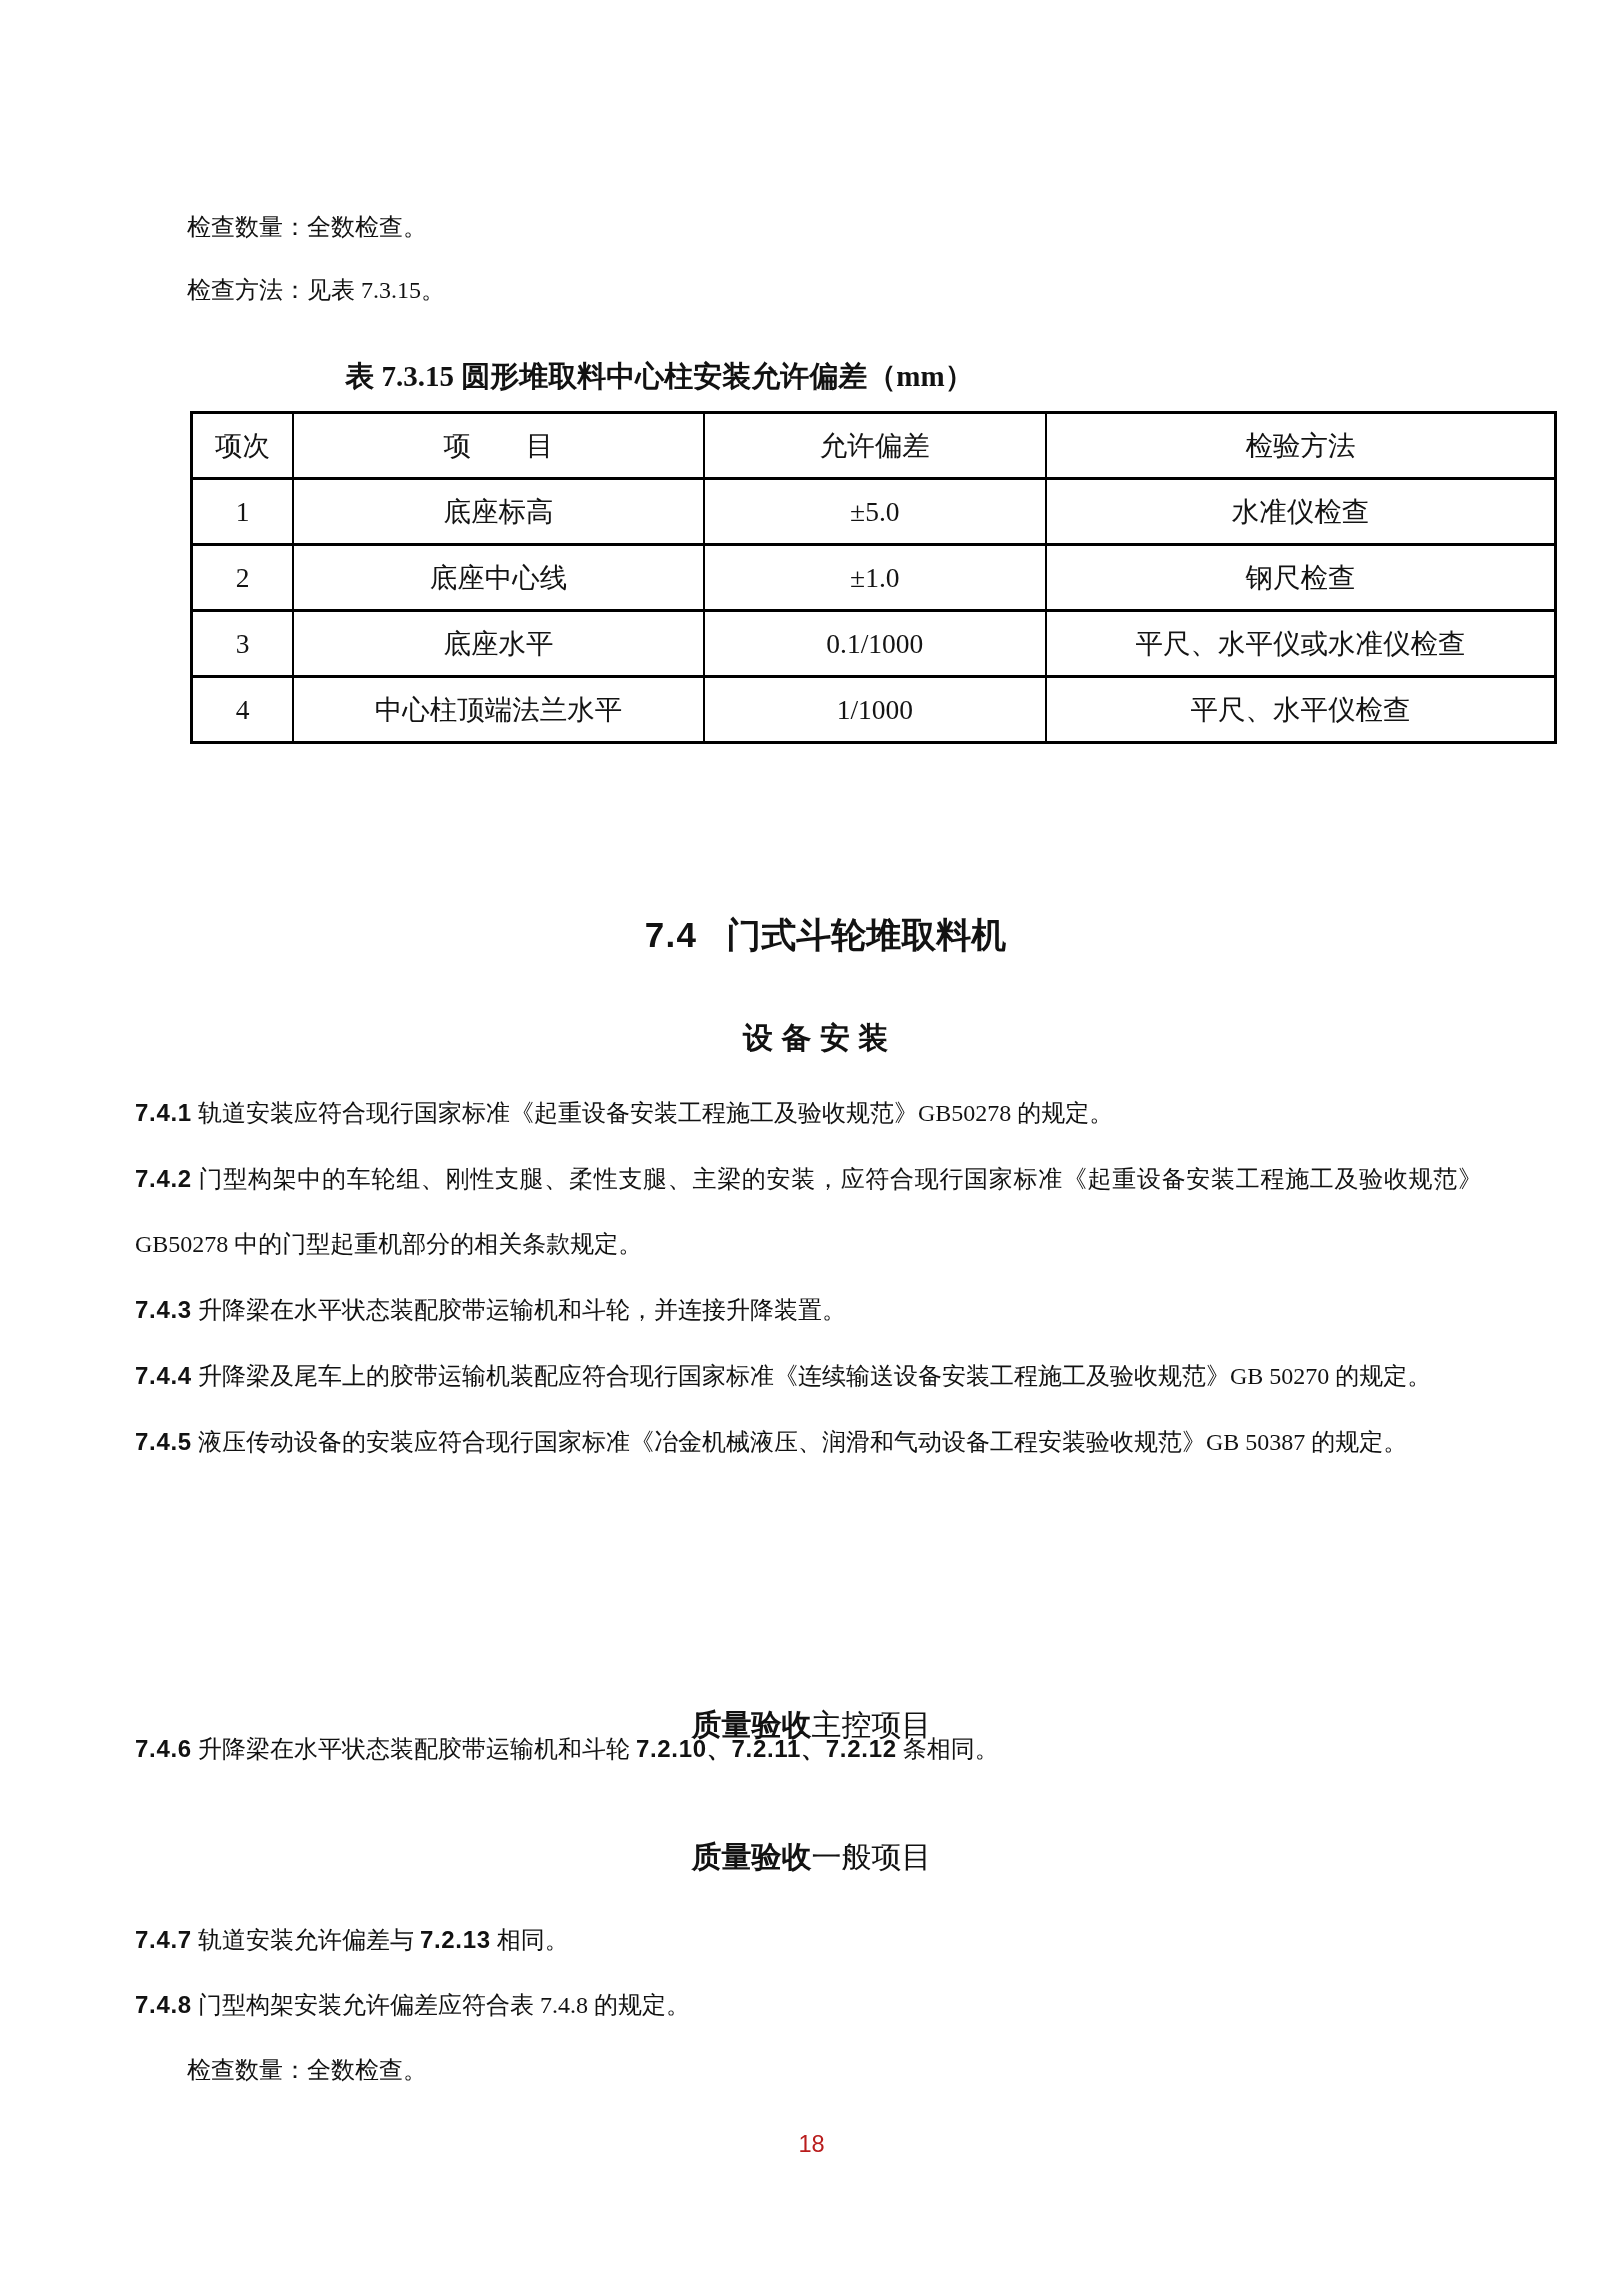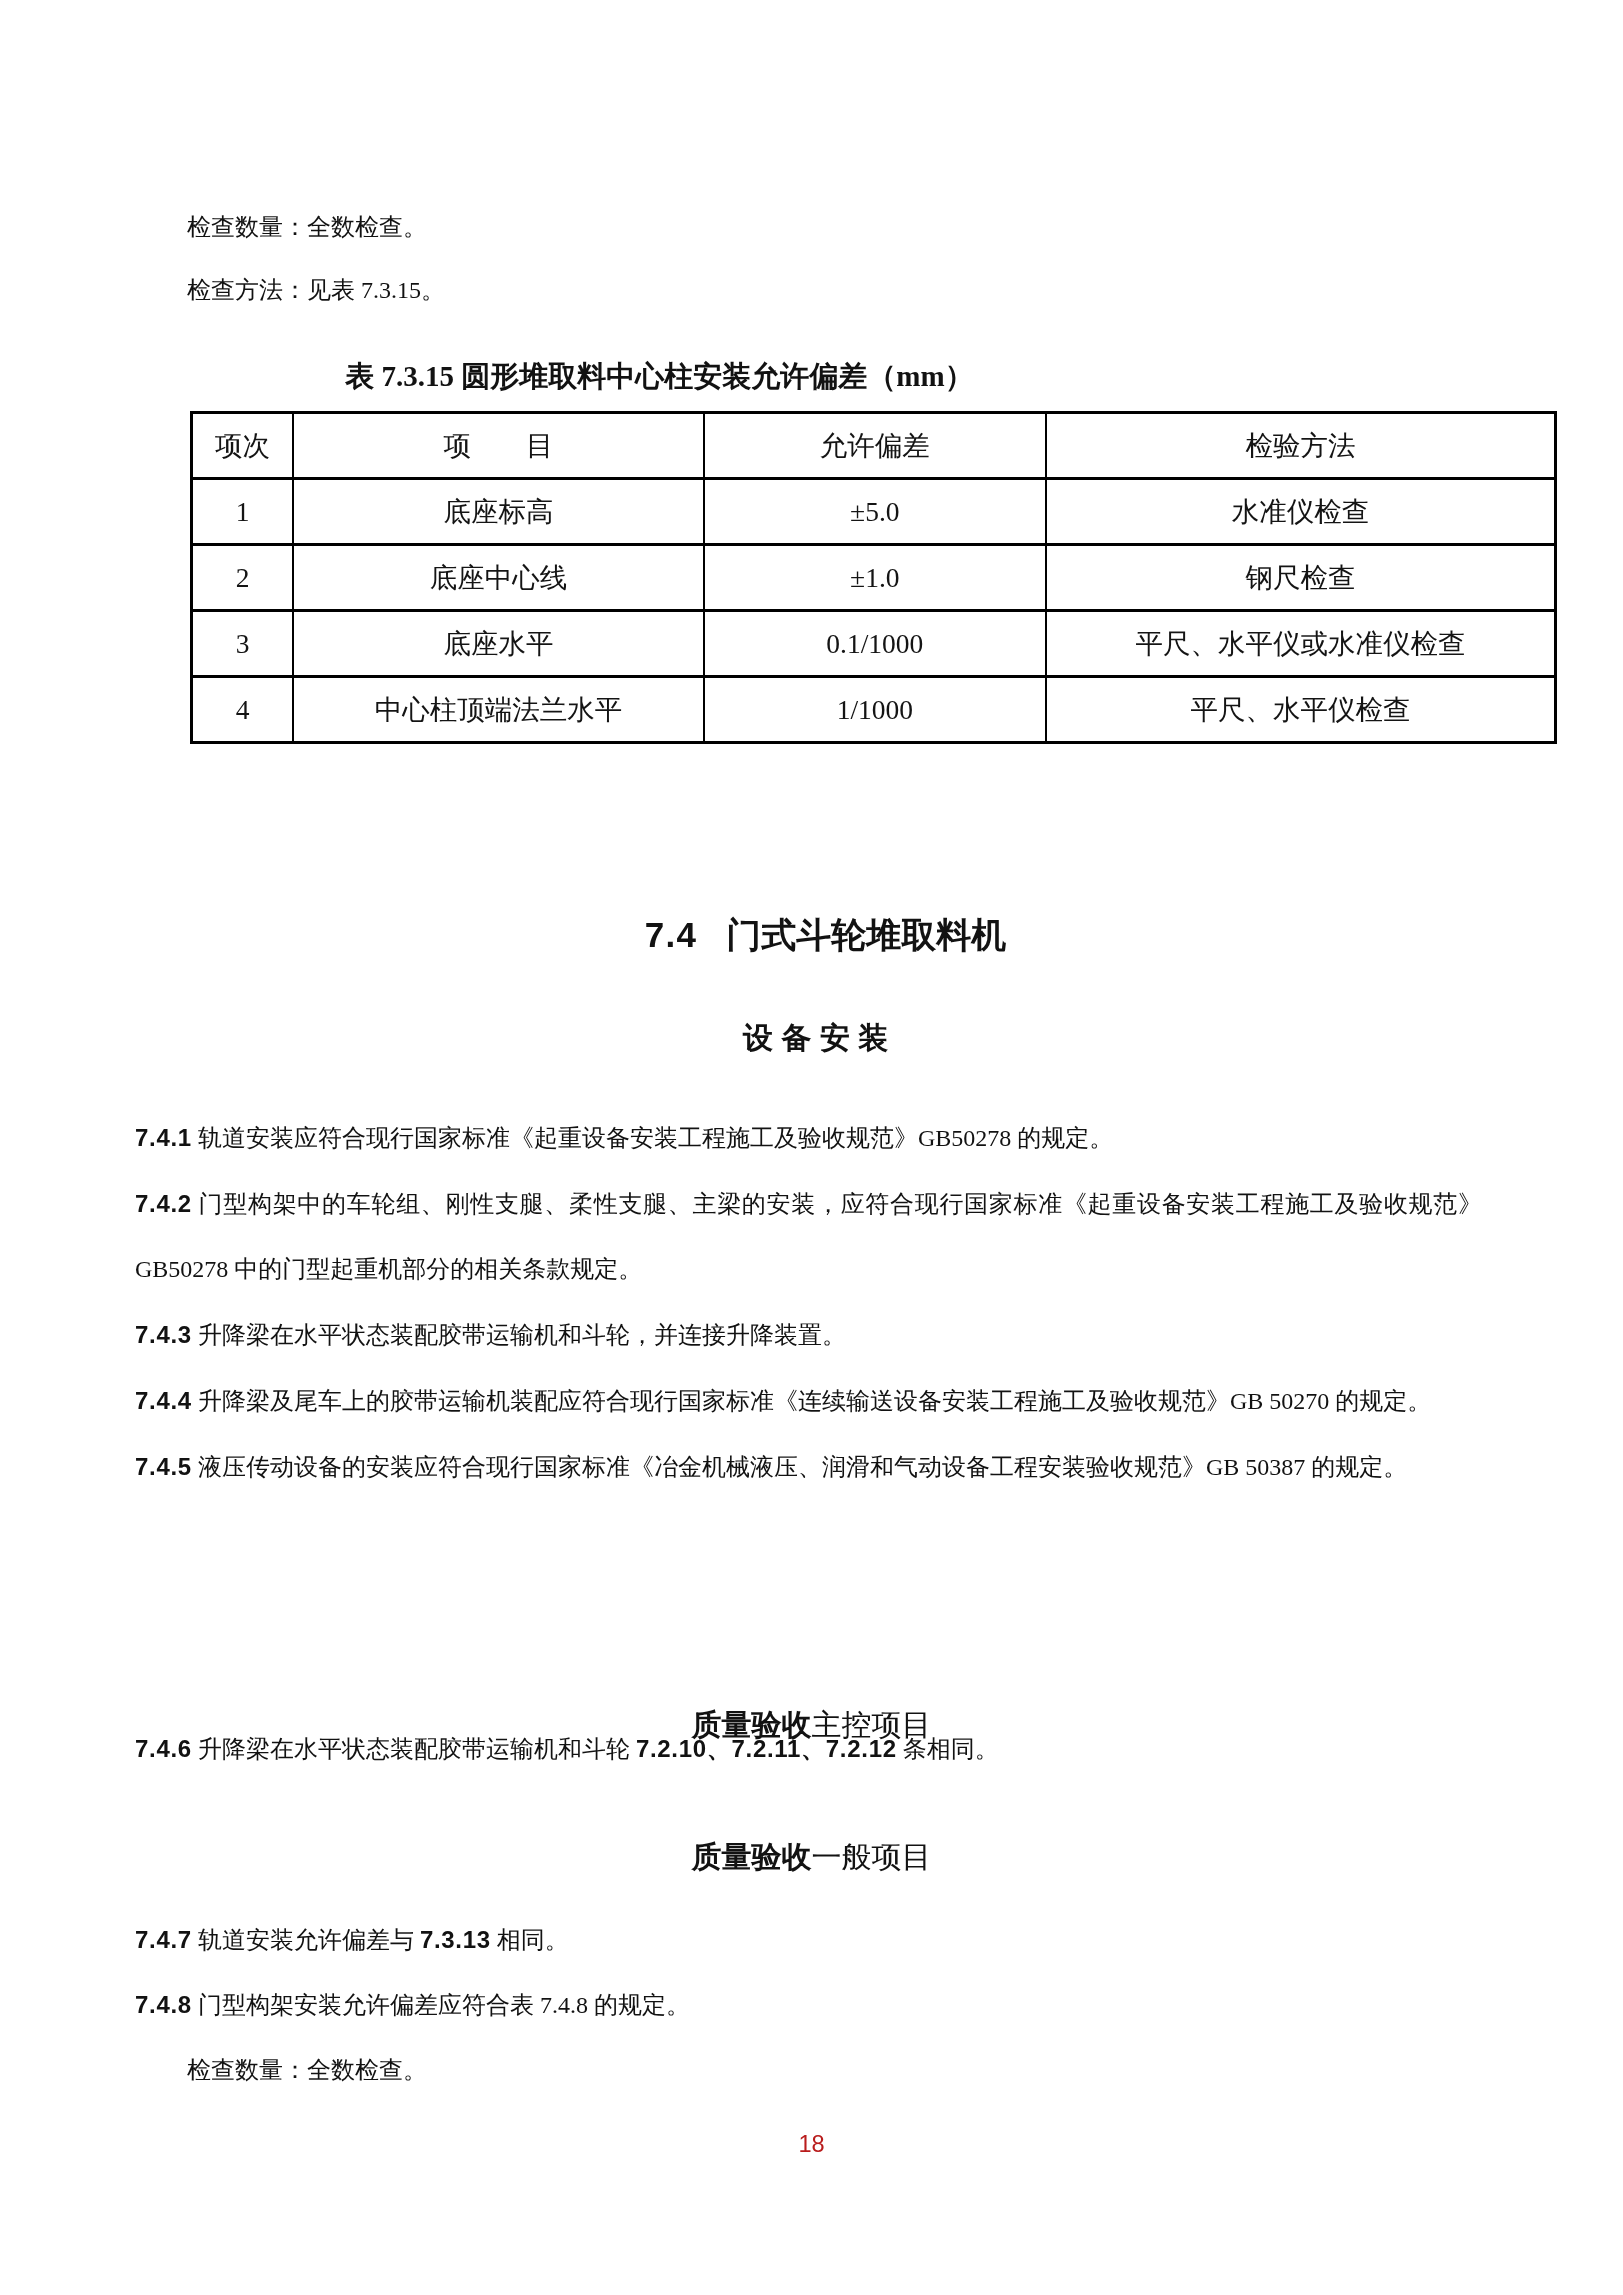--- a/index.html
+++ b/index.html
@@ -95,21 +95,21 @@
     width: 1623px;
     text-align: center;
     font-size: 30px;
     line-height: 65px;
     font-weight: 700;
   }
   .sub-install { top: 1005px; letter-spacing: 0.28em; padding-left: 0.28em; }
   .sub-quality .light { font-weight: 400; }
   
   .clauses {
-    top: 1105px;
+    top: 1080px;
   }
   
   .page-number {
     left: 0;
     width: 1623px;
     top: 2130px;
     text-align: center;
     font-family: "Liberation Sans", sans-serif;
     font-size: 23.6px;
     line-height: 29px;
@@ -191,21 +191,21 @@
 
   <div class="abs body-line" style="top:1716px">
     <span class="clause-num">7.4.6</span> <span>升降梁在水平状态装配胶带运输机和斗轮 </span><span class="bold-ref">7.2.10、7.2.11、7.2.12</span><span> 条相同。</span>
   </div>
 
   <div class="abs subheading sub-quality" style="top:1824px">
     <span>质量验收</span><span class="light">一般项目</span>
   </div>
 
   <div class="abs body-line" style="top:1907px">
-    <span class="clause-num">7.4.7</span> <span>轨道安装允许偏差与 </span><span class="bold-ref">7.3.13</span><span> 相同。</span>
+    <span class="clause-num">7.4.7</span> <span>轨道安装允许偏差与 </span><span class="bold-ref">7.2.13</span><span> 相同。</span>
   </div>
 
   <div class="abs body-line" style="top:1972px">
     <span class="clause-num">7.4.8</span> <span>门型构架安装允许偏差应符合表 7.4.8 的规定。</span>
   </div>
 
   <div class="abs body-line indent1" style="top:2038px">
     <span>检查数量：全数检查。</span>
   </div>
 

